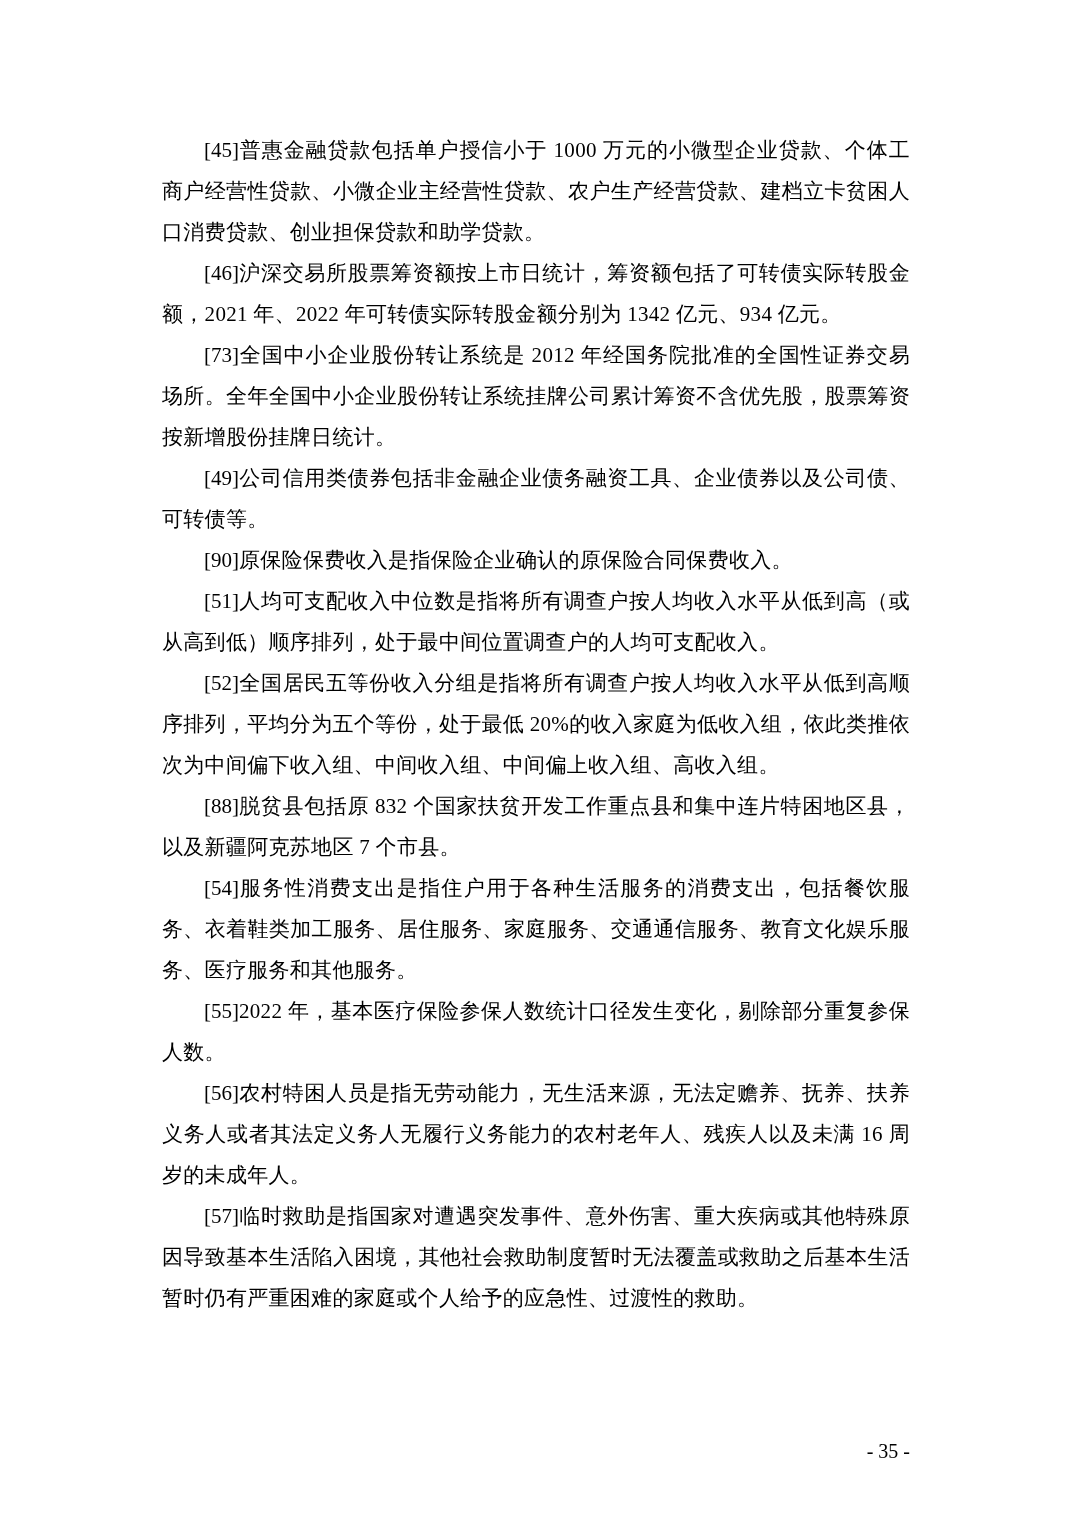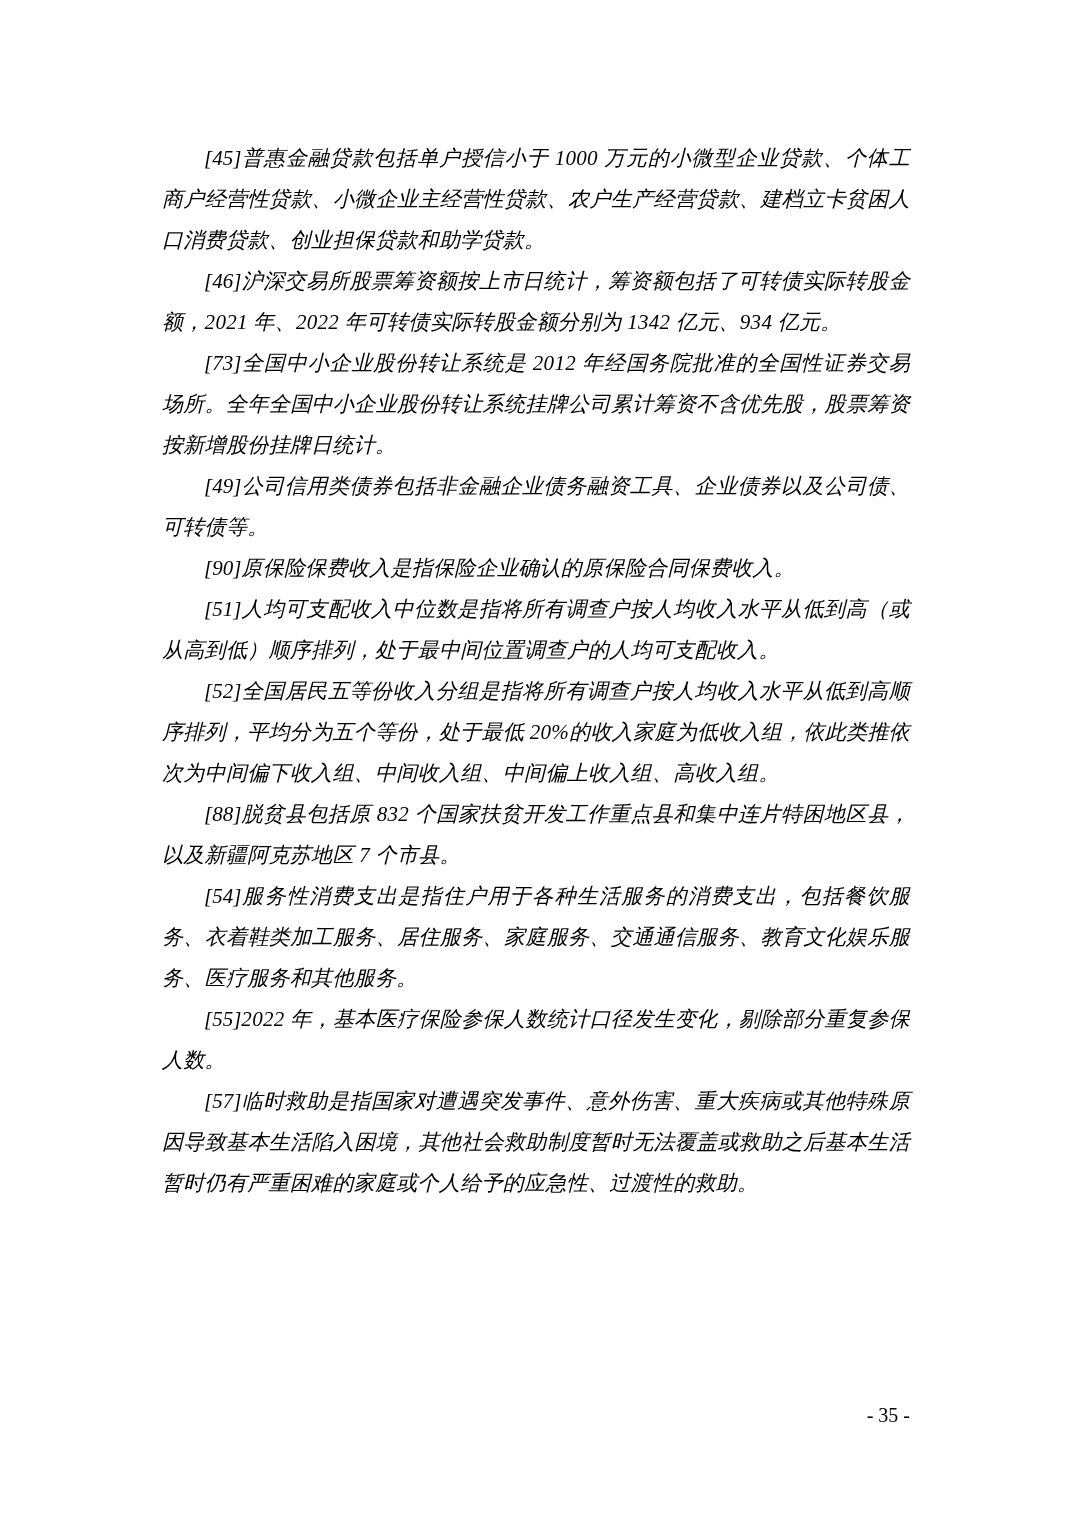--- a/index.html
+++ b/index.html
@@ -18,42 +18,41 @@
   .page {
     position: absolute;
     left: 0; top: 0;
     width: 1074px;
     height: 1520px;
     background: #ffffff;
   }
   .notes {
     position: absolute;
     left: 162px;
-    top: 138px;
+    top: 130px;
     width: 748px;
-    font-style: italic;
   }
   .note {
     margin: 0;
     padding: 0;
     font-size: 21px;
     line-height: 41px;
     text-align: justify;
     text-justify: inter-ideograph;
     text-indent: 2em;
     word-break: break-all;
     letter-spacing: 0.3px;
   }
   .note .marker {
     letter-spacing: 0;
   }
   .page-footer {
     position: absolute;
     left: 162px;
-    top: 1398px;
+    top: 1434px;
     width: 748px;
     text-align: right;
     font-size: 20px;
     line-height: 34px;
   }
 </style>
 </head>
 <body>
 
 <div class="page">
@@ -74,20 +73,21 @@
     <p class="note"><span class="marker">[51]</span><span>人均可支配收入中位数是指将所有调查户按人均收入水平从低到高（或从高到低）顺序排列，处于最中间位置调查户的人均可支配收入。</span></p>
 
     <p class="note"><span class="marker">[52]</span><span>全国居民五等份收入分组是指将所有调查户按人均收入水平从低到高顺序排列，平均分为五个等份，处于最低 20%的收入家庭为低收入组，依此类推依次为中间偏下收入组、中间收入组、中间偏上收入组、高收入组。</span></p>
 
     <p class="note"><span class="marker">[88]</span><span>脱贫县包括原 832 个国家扶贫开发工作重点县和集中连片特困地区县，以及新疆阿克苏地区 7 个市县。</span></p>
 
     <p class="note"><span class="marker">[54]</span><span>服务性消费支出是指住户用于各种生活服务的消费支出，包括餐饮服务、衣着鞋类加工服务、居住服务、家庭服务、交通通信服务、教育文化娱乐服务、医疗服务和其他服务。</span></p>
 
     <p class="note"><span class="marker">[55]</span><span>2022 年，基本医疗保险参保人数统计口径发生变化，剔除部分重复参保人数。</span></p>
 
+    <p class="note"><span class="marker">[56]</span><span>农村特困人员是指无劳动能力，无生活来源，无法定赡养、抚养、扶养义务人或者其法定义务人无履行义务能力的农村老年人、残疾人以及未满 16 周岁的未成年人。</span></p>
 
     <p class="note"><span class="marker">[57]</span><span>临时救助是指国家对遭遇突发事件、意外伤害、重大疾病或其他特殊原因导致基本生活陷入困境，其他社会救助制度暂时无法覆盖或救助之后基本生活暂时仍有严重困难的家庭或个人给予的应急性、过渡性的救助。</span></p>
 
   </main>
 
   <footer class="page-footer">
     <span>- 35 -</span>
   </footer>
 
 </div>

